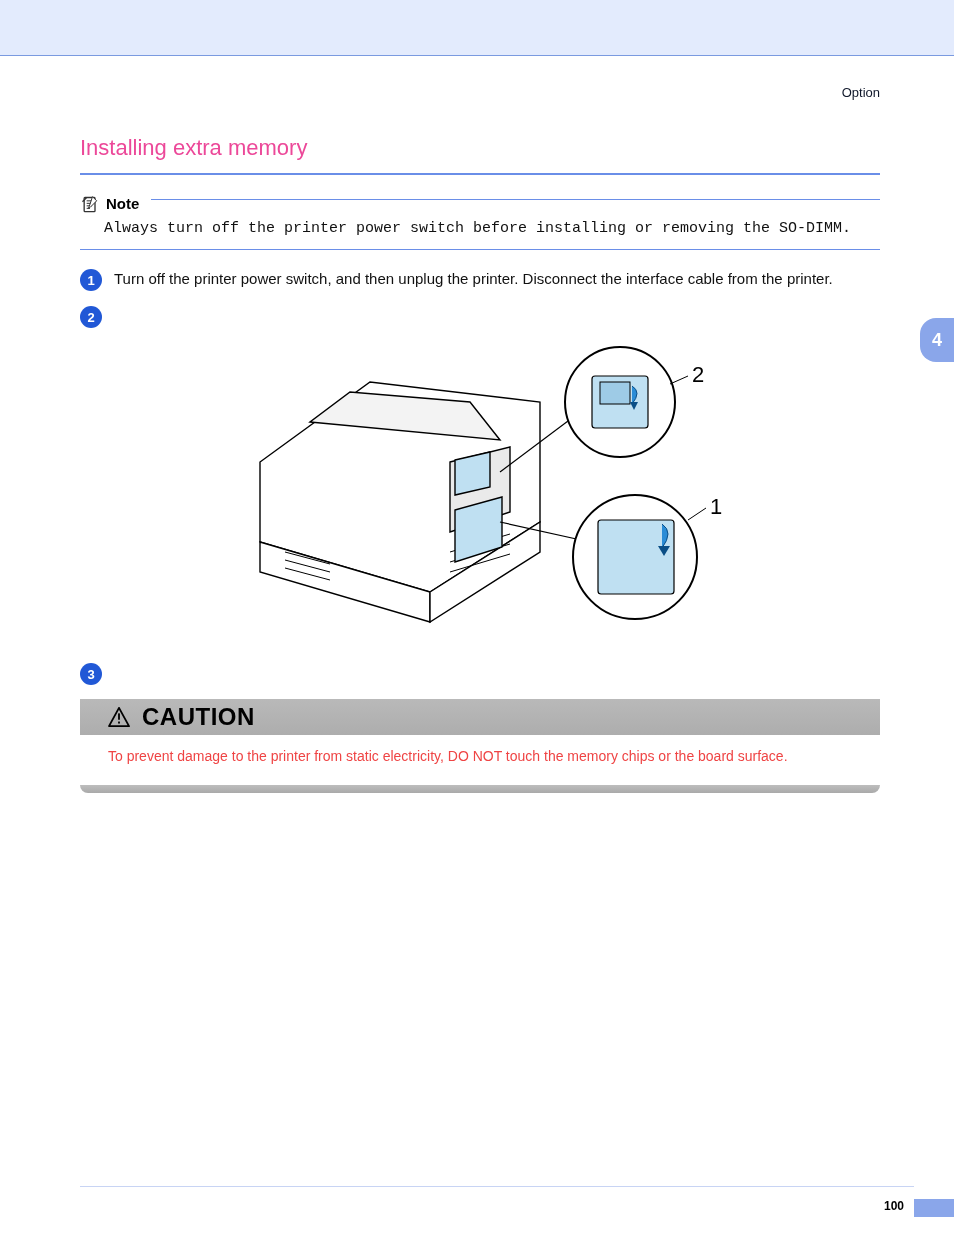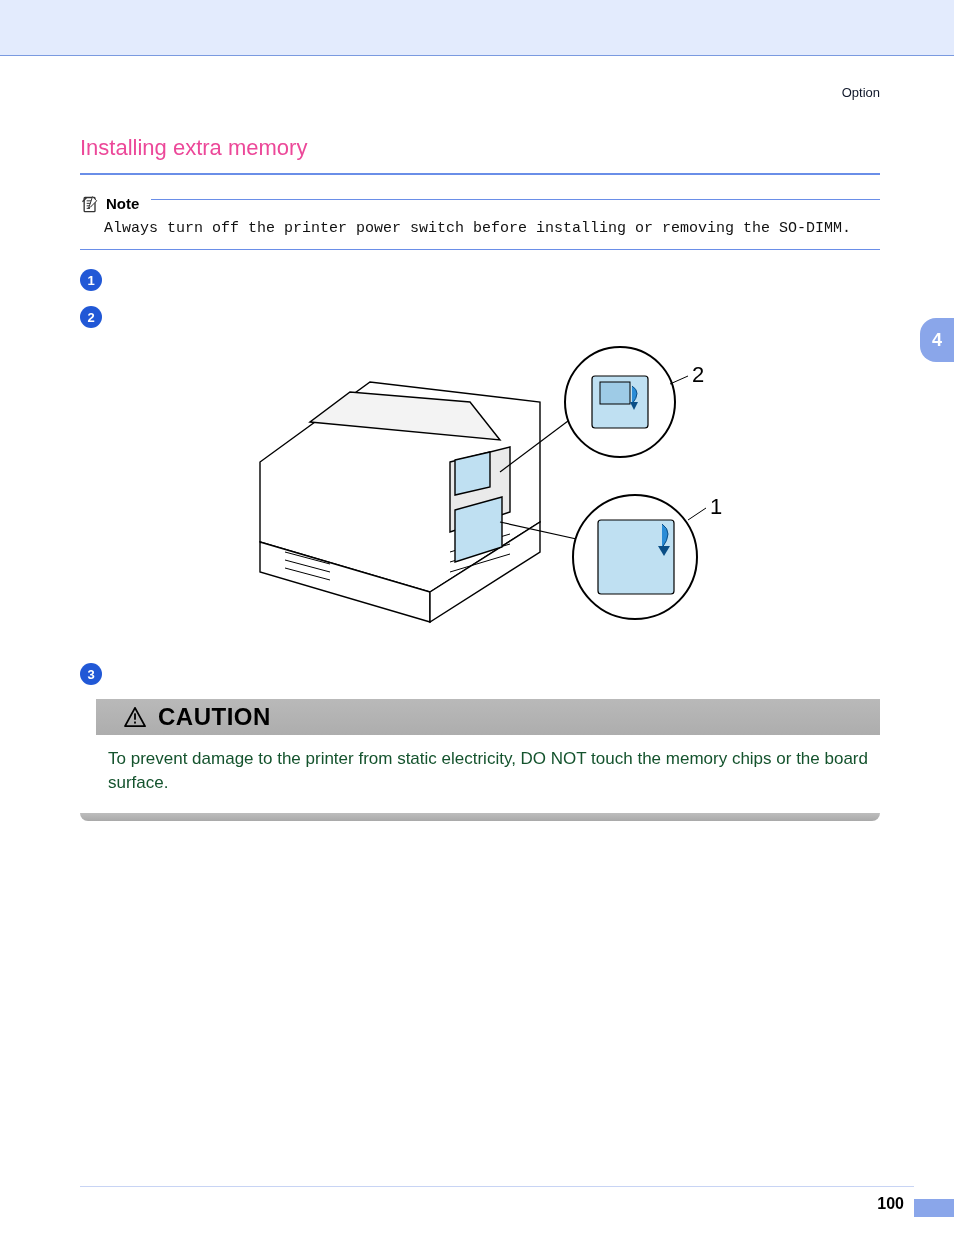--- a/index.html
+++ b/index.html
@@ -105,35 +105,34 @@
   }
   .illus-svg { width: 560px; height: 300px; }
 
   .caution-bar {
     background: linear-gradient(#b9b9b9, #adadad);
     padding: 4px 10px 4px 28px;
     display: flex;
     align-items: center;
     gap: 12px;
     margin-top: 6px;
-    margin-left: 16px;
   }
   .caution-icon {
     width: 22px; height: 20px;
   }
   .caution-label {
     font-size: 24px;
     font-weight: bold;
     color: #000;
     letter-spacing: 0.5px;
   }
   .caution-body {
-    font-size: 17px;
+    font-size: 14px;
     line-height: 1.4;
-    color: #14532d;
+    color: #ef4444;
     padding: 12px 10px 18px 28px;
   }
   .caution-close {
     height: 8px;
     background: linear-gradient(#bdbdbd, #a9a9a9);
     border-radius: 0 0 10px 10px;
   }
 
   .side-tab {
     position: absolute;
@@ -154,21 +153,21 @@
     position: absolute;
     left: 80px;
     right: 40px;
     bottom: 48px;
     border-top: 1px solid #c8d4f4;
   }
   .page-number {
     position: absolute;
     right: 50px;
     bottom: 22px;
-    font-size: 16px;
+    font-size: 12px;
     font-weight: bold;
   }
   .footer-accent {
     position: absolute;
     right: 0;
     bottom: 18px;
     width: 40px;
     height: 18px;
     background: #8aa6ea;
   }
@@ -192,20 +191,21 @@
       <path d="M15 2 L20 7 L12 15 L10 16 L11 14 Z" fill="#fff" stroke="#333" stroke-width="1.2"></path>
     </svg>
     <span class="note-label">Note</span>
     <span class="note-line"></span>
   </div>
   <div class="note-body">Always turn off the printer power switch before installing or removing the SO-DIMM.</div>
   <hr class="rule-blue2">
 
   <div class="step">
     <div class="bullet">1</div>
+    <div class="step-text">Turn off the printer power switch, and then unplug the printer. Disconnect the interface cable from the printer.</div>
   </div>
 
   <div class="step">
     <div class="bullet">2</div>
   </div>
 
   <div class="illustration">
     <svg class="illus-svg" viewBox="0 0 560 300">
 
       <g stroke="#000" stroke-width="1.4" fill="#fff">

